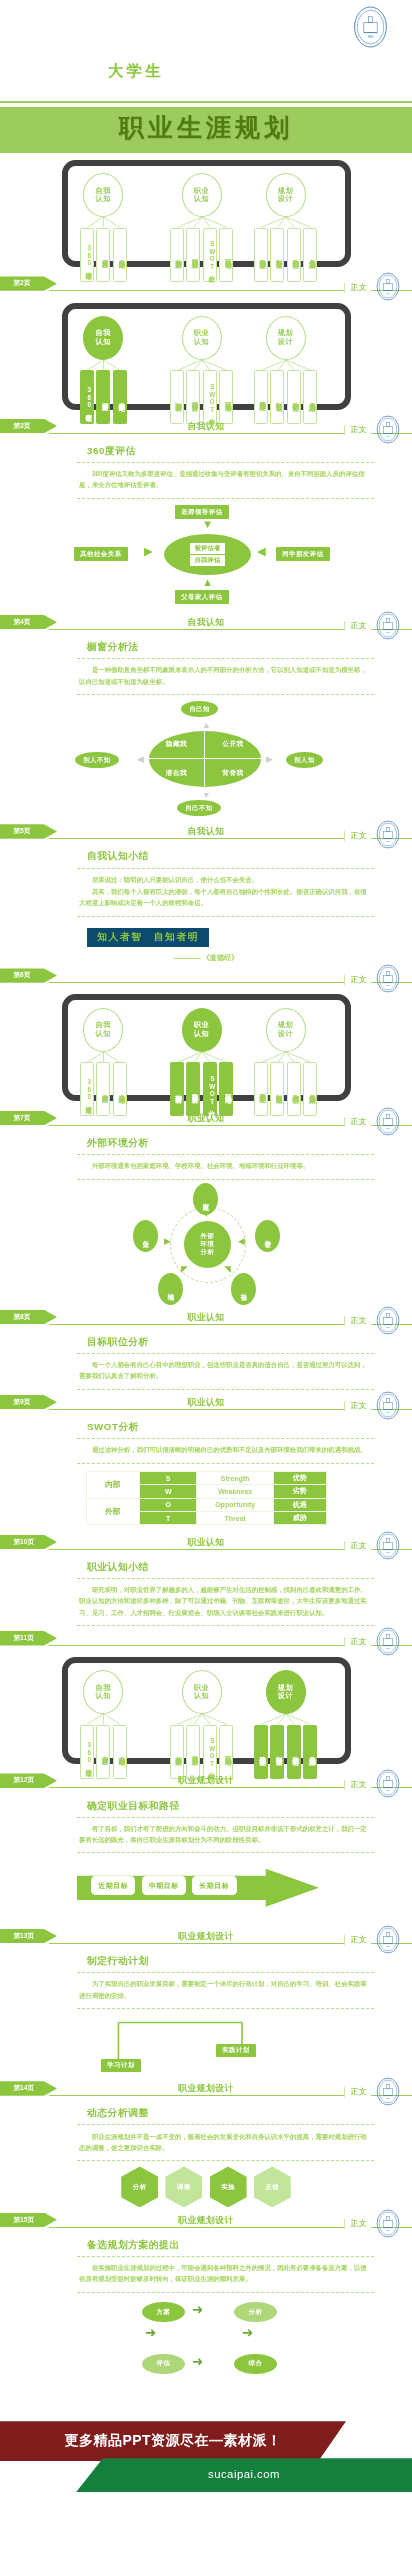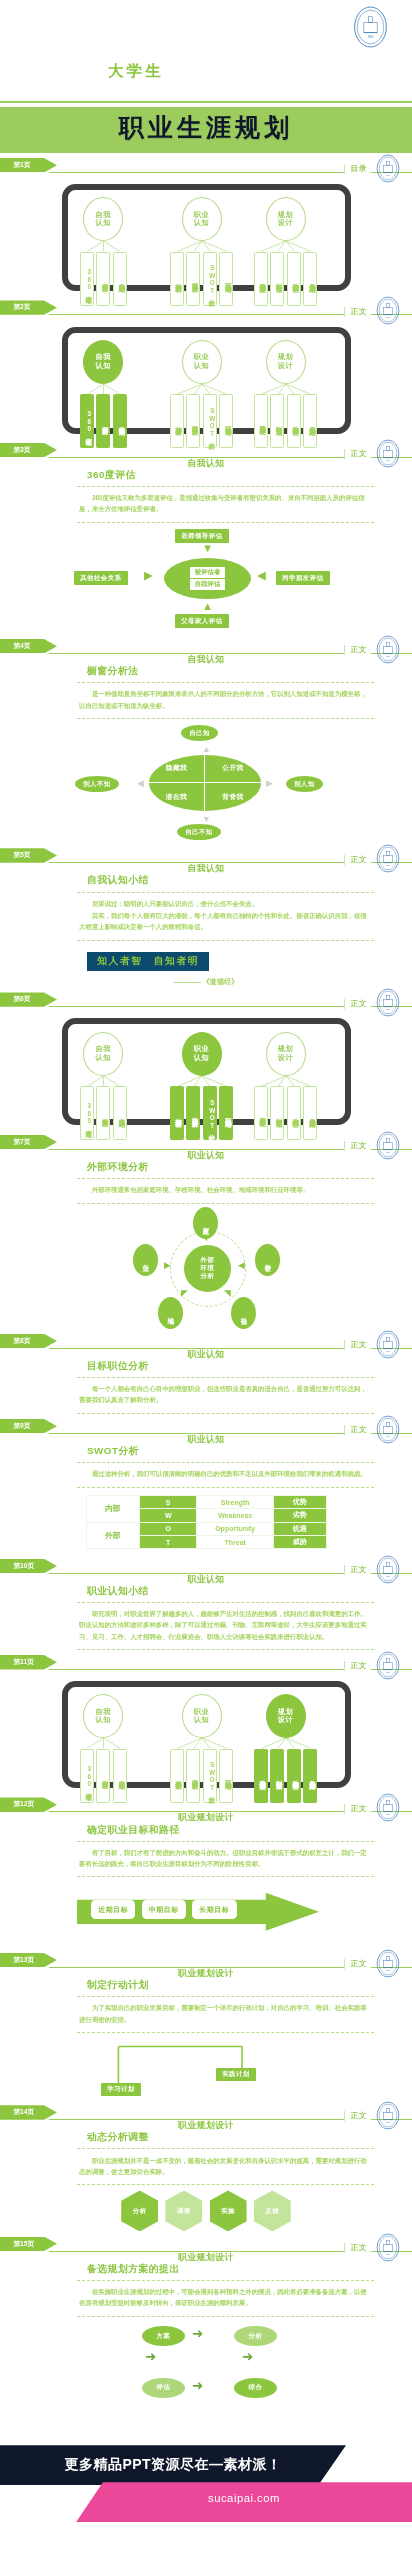--- a/index.html
+++ b/index.html
@@ -18,40 +18,40 @@
     position:absolute; left:108px; top:61px;
     font-size:15.5px; font-weight:bold; color:#8cc63f; letter-spacing:3.1px;
   }
   .cover-rule { position:absolute; left:0; top:101px; width:412px; height:1.5px; background:#9acd5b; }
   .cover-band {
     position:absolute; left:0; top:107px; width:412px; height:46px;
     background:#9ccb5e;
   }
   .cover-title {
     position:absolute; left:0; top:111px; width:412px;
-    text-align:center; font-size:25px; font-weight:bold; color:#0f172a;
+    text-align:center; font-size:25px; font-weight:bold; color:#4d7c0f;
     letter-spacing:4.1px; text-shadow:0.5px 1px 1px rgba(0,0,0,.12);
   }
   .cover-dept {
     position:absolute; left:0; top:173px; width:412px;
     text-align:center; font-size:8.8px; font-weight:bold; color:#8cc63f; letter-spacing:0.5px;
   }
 
   
   .slide { position:relative; width:412px; padding-bottom:2.1px; }
   .slide-head { position:relative; height:24px; }
   .pagetag {
     position:absolute; left:0; top:3.1px; height:14.4px; width:57px;
     background:#8cc63f; color:#fff; font-size:6.7px; font-weight:bold;
     line-height:14.4px; padding-left:13.4px;
     clip-path: polygon(0 0, 44px 0, 57px 50%, 44px 100%, 0 100%);
   }
   .head-line { position:absolute; left:49px; right:0; top:17px; height:0.5px; background:#9acd5b; }
   .head-title {
-    position:absolute; left:0; right:0; top:18px; text-align:center;
+    position:absolute; left:0; right:0; top:5px; text-align:center;
     font-size:8.8px; font-weight:bold; color:#8cc63f; letter-spacing:0.5px;
   }
   .head-right {
     position:absolute; right:41px; top:9.3px;
     font-size:7.7px; font-weight:bold; color:#9acd5b; letter-spacing:0.5px;
     background:#fff; padding:0 4.1px 0 5.2px; border-left:1px solid #cde8a6;
   }
   .head-logo { position:absolute; right:12.4px; top:-1px; width:24px; height:29px; }
 
   
@@ -206,29 +206,29 @@
     position:absolute; width:43px; height:20.6px; background:#8cc63f;
     border-radius:50%; color:#fff; font-size:6.4px; font-weight:bold;
     display:flex; align-items:center; justify-content:center; letter-spacing:0.5px;
   }
   .ov.pale { background:#aed77a; }
   .cy-ar { position:absolute; color:#6fa83c; font-size:13.4px; }
 
   
   .footer { position:relative; height:155px; margin-top:20.6px; }
   .fbar-blue {
-    position:absolute; left:0; top:0; width:346px; height:40px; background:#0f172a;
+    position:absolute; left:0; top:0; width:346px; height:40px; background:#7f1d1d;
     clip-path: polygon(0 0, 100% 0, 92% 100%, 0 100%);
   }
   .fbar-blue span {
     position:absolute; left:0; right:0; top:10.3px; text-align:center;
     color:#fff; font-size:14px; font-weight:bold; letter-spacing:0.5px;
   }
   .fbar-green {
-    position:absolute; left:76px; top:37px; width:336px; height:40px; background:#ec4899;
+    position:absolute; left:76px; top:37px; width:336px; height:34px; background:#15803d;
     clip-path: polygon(8% 0, 100% 0, 100% 100%, 0 100%);
   }
   .fbar-green span {
     position:absolute; left:0; right:0; top:9.3px; text-align:center;
     color:#fff; font-size:11.3px; letter-spacing:0.5px;
   }
 </style>
 </head>
 <body>
 
@@ -244,36 +244,20 @@
     </svg>
   </div>
   <div class="cover-sub">大学生</div>
   <div class="cover-rule"></div>
   <div class="cover-band"></div>
   <div class="cover-title">职业生涯规划</div>
 </div>
 
 <div id="slides-root">
     <div class="page slide">
-      <div class="slide-head">
-    <div class="pagetag">第1页</div>
-    <div class="head-line"></div>
-    <div class="head-title"></div>
-    <div class="head-right">目录</div>
-    <div class="head-logo">
-          <svg class="seal" viewBox="0 0 46 56" width="24" height="29">
-    <ellipse cx="23" cy="28" rx="21" ry="26" fill="none" stroke="#2f6fb5" stroke-width="1.3"></ellipse>
-    <ellipse cx="23" cy="28" rx="17" ry="22" fill="none" stroke="#2f6fb5" stroke-width=".8"></ellipse>
-    <rect x="14" y="22" width="18" height="14" fill="none" stroke="#2f6fb5" stroke-width=".8"></rect>
-    <rect x="20" y="14" width="6" height="8" fill="none" stroke="#2f6fb5" stroke-width=".8"></rect>
-    <line x1="14" y1="36" x2="32" y2="36" stroke="#2f6fb5" stroke-width="1"></line>
-    <text x="23" y="43" font-size="3.4" fill="#2f6fb5" text-anchor="middle">1909</text>
-          </svg>
-        </div>
-  </div>
       <div class="toc-wrap">
         <div class="branch" style="left:11.3px">
       <div class="bubble off">
         <span>自我</span>
             <span>认知</span>
           </div>
       <div class="connectors" style="width:49px;margin:0 auto">
             <svg width="49" height="10.3" viewBox="0 0 96 20">
               <line x1="48" y1="0" x2="16" y2="20" stroke="#b6db8a" stroke-width="1.4"></line>
               <line x1="48" y1="0" x2="48" y2="20" stroke="#b6db8a" stroke-width="1.4"></line>

